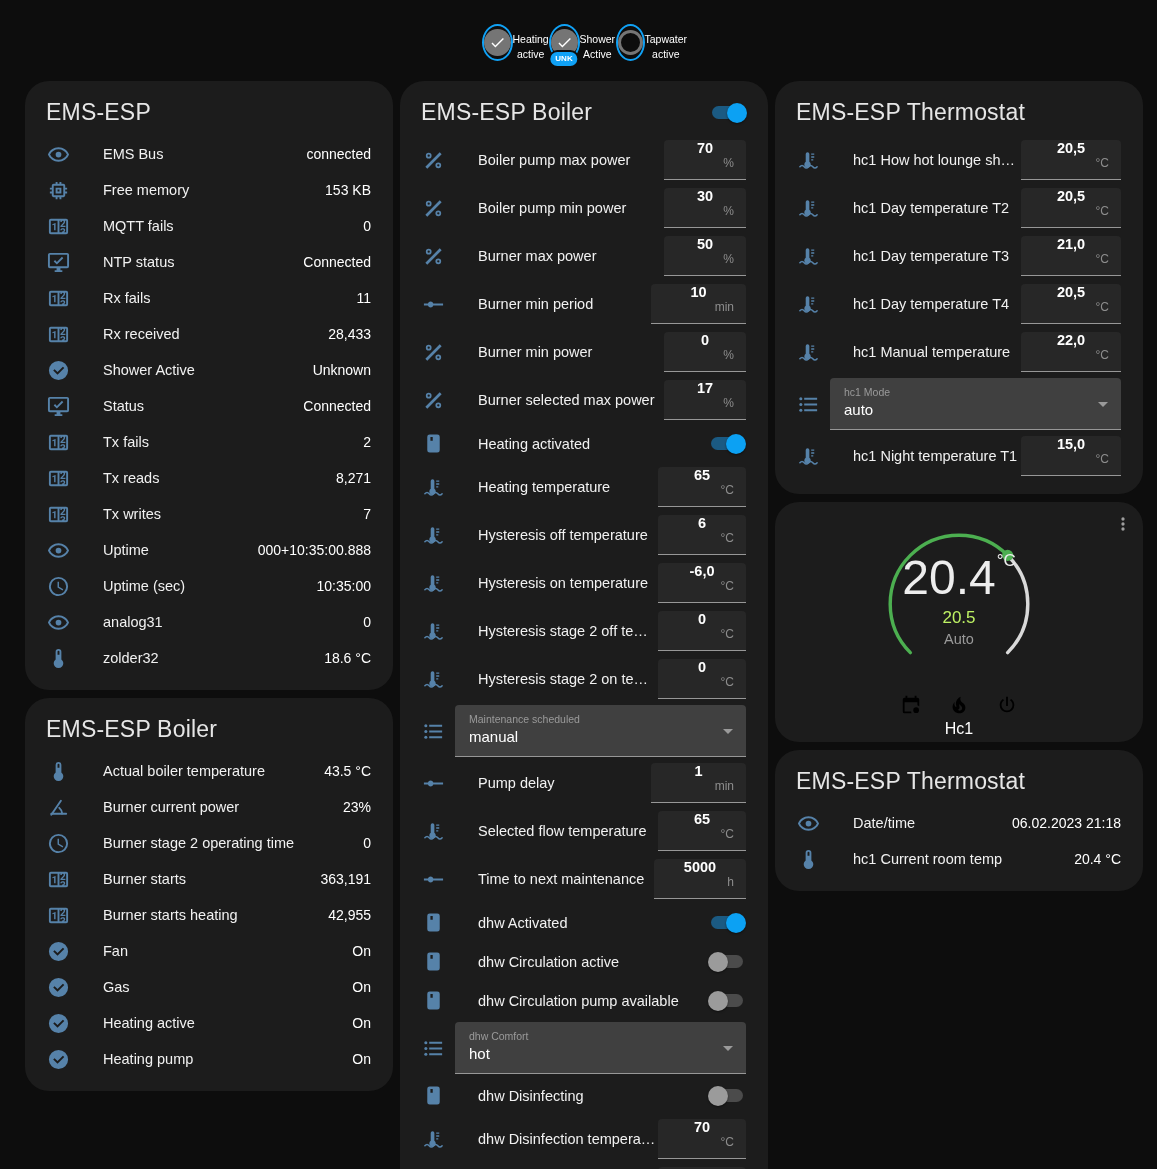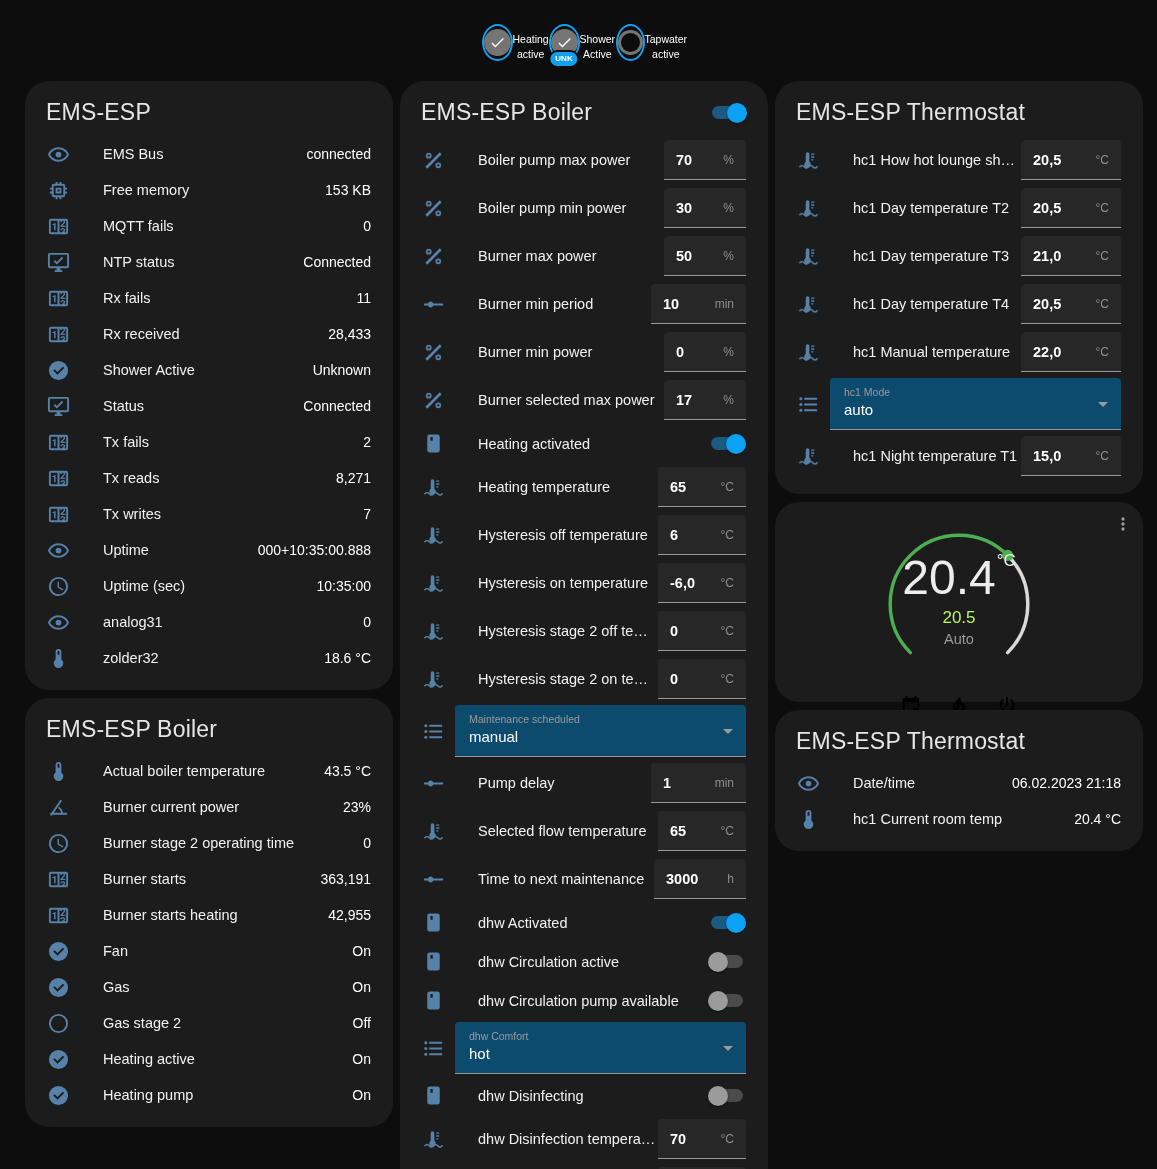--- a/index.html
+++ b/index.html
@@ -32,39 +32,39 @@
   .row.tog{height:39px;}
   .row.sel{height:56px;}
   .row .icon{width:23px;height:23px;flex:none;color:#5682a9;}
   .row .icon svg{width:23px;height:23px;display:block;}
   .icon svg .f{fill:currentColor;}
   .icon svg .s{fill:none;stroke:currentColor;}
   .row .label{flex:1;min-width:0;margin-left:33px;font-size:14.5px;color:#f1f1f1;white-space:nowrap;overflow:hidden;text-overflow:ellipsis;}
   .row .value{margin-left:10px;font-size:14px;color:#fff;white-space:nowrap;}
   
   .numbox{margin-left:auto;height:40px;background:#272727;border-radius:4px 4px 0 0;border-bottom:1px solid #979797;
-    display:flex;align-items:center;padding:0 12px;box-sizing:border-box;cursor:text;}
+    display:flex;align-items:center;padding:0 12px;box-sizing:border-box;cursor:text;flex-direction:column;}
   .numbox .val{font-size:14.5px;font-weight:bold;color:#fff;}
   .numbox .unit{margin-left:auto;padding-left:8px;font-size:12px;color:#8d8d8d;}
   
-  .selbox{flex:1;margin-left:10px;height:52px;background:#0c4a6e;border-radius:4px 4px 0 0;border-bottom:1px solid #979797;
+  .selbox{flex:1;margin-left:10px;height:52px;background:#404040;border-radius:4px 4px 0 0;border-bottom:1px solid #979797;
     box-sizing:border-box;padding:8px 30px 0 14px;position:relative;cursor:pointer;}
   .selbox .slabel{font-size:10.5px;color:#9a9a9a;}
   .selbox .sval{font-size:15px;color:#fff;margin-top:3px;}
   .selbox .chev{position:absolute;right:13px;top:24px;width:0;height:0;
     border-left:5px solid transparent;border-right:5px solid transparent;border-top:5px solid #9a9a9a;}
   
   .switch{margin-left:auto;width:38px;height:20px;position:relative;cursor:pointer;flex:none;}
   .switch .track{position:absolute;left:3px;right:3px;top:3.5px;bottom:3.5px;border-radius:7px;background:#4b4b4b;}
   .switch.on .track{background:#1b5a82;}
   .switch .thumb{position:absolute;left:0;top:0;width:20px;height:20px;border-radius:50%;background:#9b9b9b;box-shadow:0 1px 2px rgba(0,0,0,.5);}
   .switch.on .thumb{left:auto;right:0;background:#0ca1f3;}
   .header-switch{margin-left:auto;}
   
-  .dial-card{height:200px;}
+  .dial-card{height:240px;}
   .menu-btn{position:absolute;top:8px;right:6px;background:none;border:none;padding:4px;cursor:pointer;color:#9e9e9e;}
   .menu-btn svg{width:20px;height:20px;fill:currentColor;display:block;}
   .dial-wrap{position:relative;width:172px;height:172px;margin:4px auto 0;cursor:pointer;}
   .dial-wrap svg{width:100%;height:100%;display:block;}
   .arc-bg{fill:none;stroke:#d9d9d9;stroke-width:4;stroke-linecap:round;}
   .arc-active{fill:none;stroke:#4caf50;stroke-width:4;stroke-linecap:round;}
   .arc-handle{fill:#4caf50;}
   .dial-center{position:absolute;inset:0;display:flex;flex-direction:column;align-items:center;justify-content:center;transform:translateY(-5px);pointer-events:none;}
   .dial-center .cur{font-size:48px;color:#ededed;line-height:1;}
   .dial-center .cur sup{font-size:17px;color:#ededed;vertical-align:28px;margin-left:1px;}
@@ -327,29 +327,20 @@
             <svg viewBox="0 0 24 24">
               <path d="M12,2A10,10 0 0,1 22,12A10,10 0 0,1 12,22A10,10 0 0,1 2,12A10,10 0 0,1 12,2M11,16.5L18,9.5L16.59,8.09L11,13.67L7.91,10.59L6.5,12L11,16.5Z" class="f" fill-rule="evenodd"></path>
             </svg>
           </span>
           <span class="label">Gas</span>
           <span class="value">On</span>
         </div>
         <div class="row sensor">
           <span class="icon">
             <svg viewBox="0 0 24 24">
-              <path d="M12,2A10,10 0 0,1 22,12A10,10 0 0,1 12,22A10,10 0 0,1 2,12A10,10 0 0,1 12,2M12,4A8,8 0 0,0 4,12A8,8 0 0,0 12,20A8,8 0 0,0 20,12A8,8 0 0,0 12,4Z" class="f" fill-rule="evenodd"></path>
-            </svg>
-          </span>
-          <span class="label">Gas stage 2</span>
-          <span class="value">Off</span>
-        </div>
-        <div class="row sensor">
-          <span class="icon">
-            <svg viewBox="0 0 24 24">
               <path d="M12,2A10,10 0 0,1 22,12A10,10 0 0,1 12,22A10,10 0 0,1 2,12A10,10 0 0,1 12,2M11,16.5L18,9.5L16.59,8.09L11,13.67L7.91,10.59L6.5,12L11,16.5Z" class="f" fill-rule="evenodd"></path>
             </svg>
           </span>
           <span class="label">Heating active</span>
           <span class="value">On</span>
         </div>
         <div class="row sensor">
           <span class="icon">
             <svg viewBox="0 0 24 24">
               <path d="M12,2A10,10 0 0,1 22,12A10,10 0 0,1 12,22A10,10 0 0,1 2,12A10,10 0 0,1 12,2M11,16.5L18,9.5L16.59,8.09L11,13.67L7.91,10.59L6.5,12L11,16.5Z" class="f" fill-rule="evenodd"></path>
@@ -565,21 +556,21 @@
           </div>
         </div>
         <div class="row num">
           <span class="icon">
             <svg viewBox="0 0 24 24">
               <path d="M2,11H6.17A3,3 0 0,1 11.83,11H22V13H11.83A3,3 0 0,1 6.17,13H2V11Z" class="f"></path>
             </svg>
           </span>
           <span class="label">Time to next maintenance</span>
           <div class="numbox" style="width: 92px;">
-            <span class="val">3000</span>
+            <span class="val">5000</span>
             <span class="unit">h</span>
           </div>
         </div>
         <div class="row tog">
           <span class="icon">
             <svg viewBox="0 0 24 24">
               <path d="M8,2.5H16A2.5,2.5 0 0,1 18.5,5V19A2.5,2.5 0 0,1 16,21.5H8A2.5,2.5 0 0,1 5.5,19V5A2.5,2.5 0 0,1 8,2.5M8.8,5.2V9.2H11.2V5.2H8.8Z" class="f" fill-rule="evenodd"></path>
             </svg>
           </span>
           <span class="label">dhw Activated</span>

